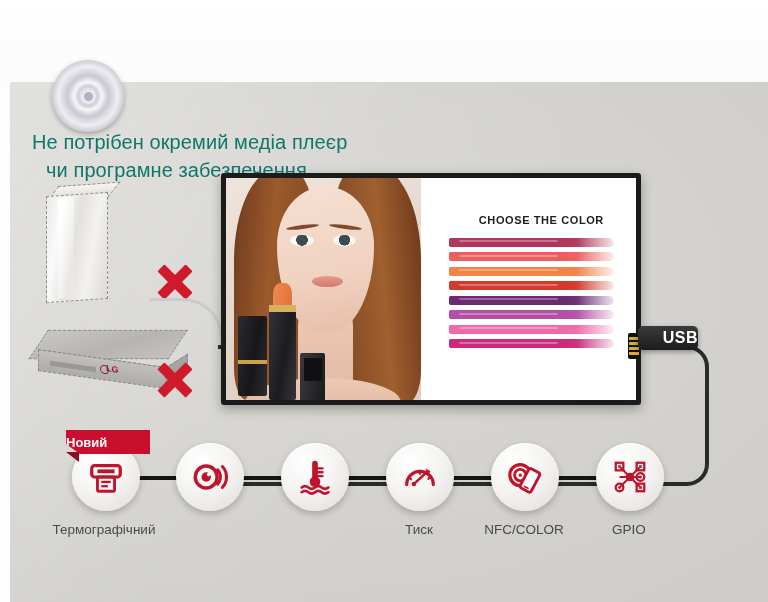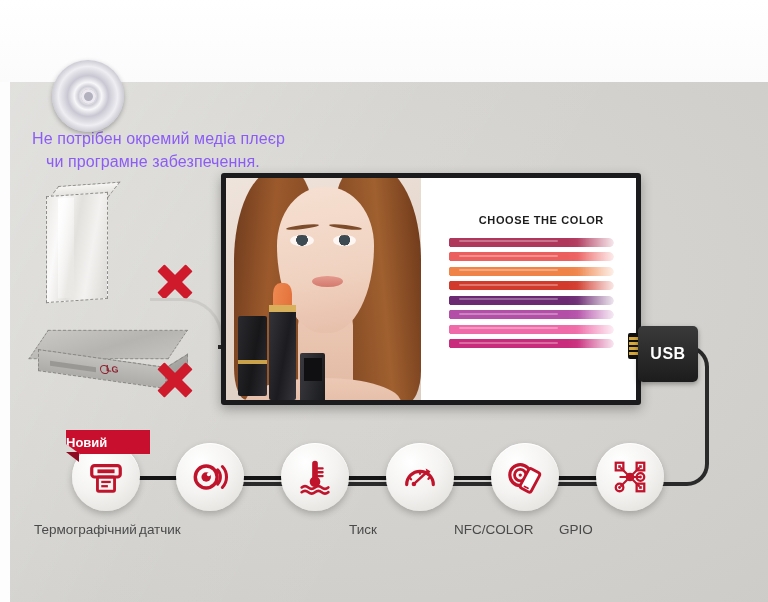--- a/index.html
+++ b/index.html
@@ -17,21 +17,21 @@
   .panel{position:absolute;left:10px;top:82px;width:758px;height:520px;
     background:radial-gradient(ellipse 120% 110% at 42% 38%,#d9d8d4 0%,#d2d1cd 45%,#c9c8c4 100%);
   }
   .panel-sheen{position:absolute;left:0;top:0;width:100%;height:100%;
     background:linear-gradient(120deg,rgba(255,255,255,.35) 0%,rgba(255,255,255,.06) 38%,rgba(255,255,255,0) 60%);
     pointer-events:none;}
   .left-white{position:absolute;left:0;top:82px;width:10px;height:520px;background:#fdfdfd;}
 
   
   .headline{position:absolute;left:32px;top:128px;width:420px;
-    font-size:16px;line-height:1.42;color:#8b5cf6;letter-spacing:.1px;}
+    font-size:20px;line-height:1.42;color:#0f766e;letter-spacing:.1px;}
   .headline .l2{display:block;margin-left:14px;}
 
   
   .swbox{position:absolute;left:46px;top:186px;width:80px;height:115px;}
   .swbox .case{position:absolute;left:0;top:8px;width:62px;height:107px;
     background:linear-gradient(100deg,#eceae6 0%,#fbfafa 22%,#e3e1dd 46%,#f3f2f0 70%,#dcdad6 100%);
     border:1px dashed #8e8d8a;box-sizing:border-box;
     transform:skewY(-4deg);}
   .swbox .top{position:absolute;left:0;top:0;width:62px;height:16px;
     background:linear-gradient(#f6f5f3,#dcdad6);border:1px dashed #8e8d8a;box-sizing:border-box;
@@ -129,41 +129,41 @@
     font-size:11px;font-weight:bold;letter-spacing:.6px;color:#1d1d1d;padding-left:26px;}
   .swatches{position:absolute;left:13%;right:10%;top:27%;}
   .sw{position:relative;height:9px;margin-bottom:5.5px;
     border-radius:2px 7px 6px 2px;
     -webkit-mask-image:linear-gradient(90deg,#000 0,#000 78%,rgba(0,0,0,.55) 90%,rgba(0,0,0,.15) 100%);
             mask-image:linear-gradient(90deg,#000 0,#000 78%,rgba(0,0,0,.55) 90%,rgba(0,0,0,.15) 100%);}
   .sw:after{content:"";position:absolute;left:6%;top:28%;width:60%;height:22%;
     background:rgba(255,255,255,.30);border-radius:4px;}
 
   
-  .usb{position:absolute;left:638px;top:326px;width:60px;height:56px;
+  .usb{position:absolute;left:638px;top:326px;width:60px;height:24px;
     background:linear-gradient(#3a3a3a,#1c1c1c);border-radius:5px;
     box-shadow:0 2px 5px rgba(0,0,0,.35);
-    display:flex;align-items:center;justify-content:center;}
+    display:flex;align-items:center;justify-content:flex-end;}
   .usb-label{color:#fff;font-size:16px;font-weight:bold;letter-spacing:.5px;}
   .usb-contacts{position:absolute;left:628px;top:333px;width:12px;height:26px;
     background:#111;border-radius:2px 0 0 2px;padding:2px 0;box-sizing:border-box;}
   .usb-contacts i{display:block;height:3px;margin:2px 1px;background:#d8a93a;}
   .usb-cable{position:absolute;left:218px;top:345px;width:487px;height:133px;
     border-top:4px solid #2a2a2a;border-right:4px solid #2a2a2a;
     border-top-right-radius:22px;border-bottom-right-radius:22px;
     border-bottom:4px solid #2a2a2a;border-left:0;}
 
   
   .chain-line{position:absolute;left:104px;top:475.5px;width:530px;height:4px;background:#141414;}
   .node{position:absolute;top:443px;width:68px;height:68px;border-radius:50%;
     background:radial-gradient(circle at 36% 28%,#ffffff 0%,#f4f3f1 48%,#dedcd8 100%);
     box-shadow:0 3px 7px rgba(0,0,0,.22),inset 0 1px 0 rgba(255,255,255,.9);
     display:flex;align-items:center;justify-content:center;}
   .node svg{width:38px;height:38px;display:block;}
-  .node-label{position:absolute;top:521px;width:140px;text-align:left;
+  .node-label{position:absolute;top:521px;width:140px;text-align:center;
     font-size:13.5px;line-height:1.28;color:#4a4a4a;}
 
   
   .ribbon{position:absolute;left:66px;top:430px;width:84px;height:24px;
     background:#c8102e;color:#fff;font-size:13px;font-weight:bold;
     display:flex;align-items:center;justify-content:flex-start;
     clip-path:polygon(0 0,100% 0,100% 100%,14px 100%,0 58%);
     box-shadow:0 2px 3px rgba(0,0,0,.25);z-index:5;}
   .ribbon-tail{position:absolute;left:66px;top:452px;width:13px;height:10px;
     background:#8e0c21;clip-path:polygon(0 0,100% 0,100% 100%);z-index:4;}
@@ -282,21 +282,20 @@
           <svg viewBox="0 0 40 40">
             <circle cx="16" cy="20" r="11.5" fill="none" stroke="#c0142c" stroke-width="3.6"></circle>
             <circle cx="16" cy="20" r="5" fill="#c0142c"></circle>
             <circle cx="18.6" cy="17.4" r="1.9" fill="#fff"></circle>
             <path d="M28 12.5a11 11 0 0 1 0 15" fill="none" stroke="#c0142c" stroke-width="3.2" stroke-linecap="round"></path>
             <path d="M33 9a16 16 0 0 1 0 22" fill="none" stroke="#c0142c" stroke-width="3.2" stroke-linecap="round"></path>
           </svg>
         </span>
       </div>
       <div class="node-label" style="left: 139px;">
-        <div>датчик</div>
       </div>
       <div class="node" style="left: 281px;">
         <span>
           <svg viewBox="0 0 40 40">
             <path d="M20 6v17" stroke="#c0142c" stroke-width="6" stroke-linecap="round"></path>
             <circle cx="20" cy="25" r="5.6" fill="#c0142c"></circle>
             <path d="M23 11h5M23 15h5M23 19h5" stroke="#c0142c" stroke-width="2.4" stroke-linecap="round"></path>
             <path d="M6 31q3.5-3 7 0t7 0 7 0 7 0" fill="none" stroke="#c0142c" stroke-width="2.8" stroke-linecap="round"></path>
             <path d="M6 36q3.5-3 7 0t7 0 7 0 7 0" fill="none" stroke="#c0142c" stroke-width="2.8" stroke-linecap="round"></path>
           </svg>

